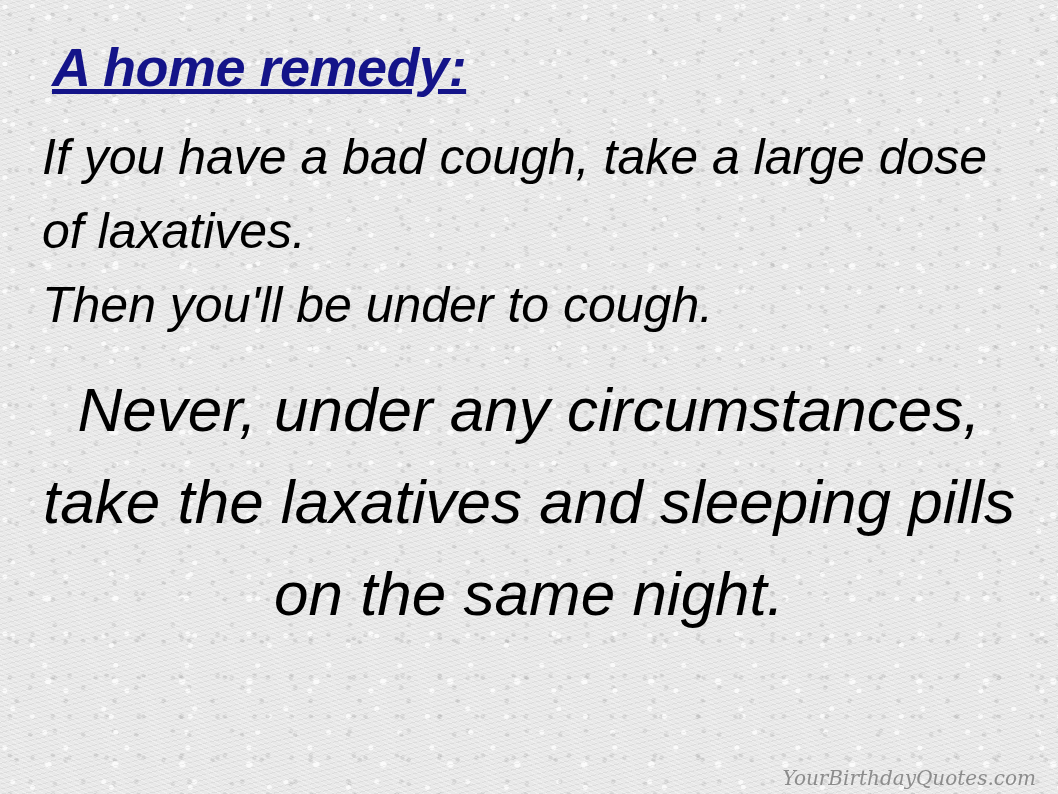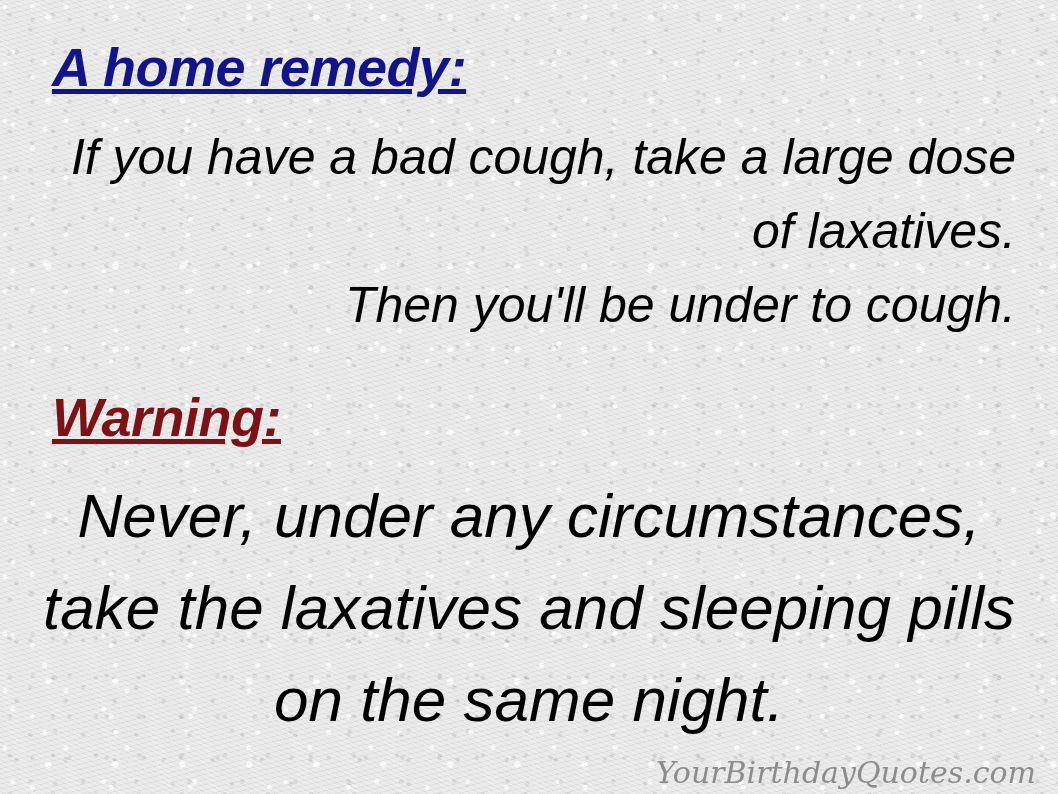--- a/index.html
+++ b/index.html
@@ -56,21 +56,21 @@
     font-style: italic;
     color: #141489;
     text-decoration: underline;
     margin: 6px 0 0 28px;
     letter-spacing: -0.5px;
   }
   .body-text {
     font-size: 50px;
     font-style: italic;
     color: #000000;
-    text-align: right;
+    text-align: left;
     line-height: 1.48;
     margin: 22px 18px 0 18px;
   }
   .heading-warning {
     font-size: 54px;
     font-weight: bold;
     font-style: italic;
     color: #7d1216;
     text-decoration: underline;
     margin: 44px 0 0 28px;
@@ -83,40 +83,39 @@
     text-align: center;
     line-height: 1.48;
     margin: 22px 10px 0 10px;
   }
   .watermark {
     position: absolute;
     right: 22px;
     bottom: 4px;
     font-family: "DejaVu Serif", serif;
     font-style: italic;
-    font-size: 30px;
+    font-size: 20px;
     color: #8c8c8c;
     z-index: 3;
     white-space: nowrap;
   }
 </style>
 </head>
 <body>
 
 <div class="texture"></div>
 <div class="texture2"></div>
 
 <div class="content">
 
   <div class="heading-remedy">A home remedy:</div>
 
   <div class="body-text">
     <div>If you have a bad cough, take a large dose of laxatives.</div>
     <div>Then you'll be under to cough.</div>
   </div>
 
-  <div class="heading-warning">Warning:</div>
 
   <div class="warning-text">Never, under any circumstances, take the laxatives and sleeping pills on the same night.</div>
 
 </div>
 
 <div class="watermark">YourBirthdayQuotes.com</div>
 
 </body></html>

